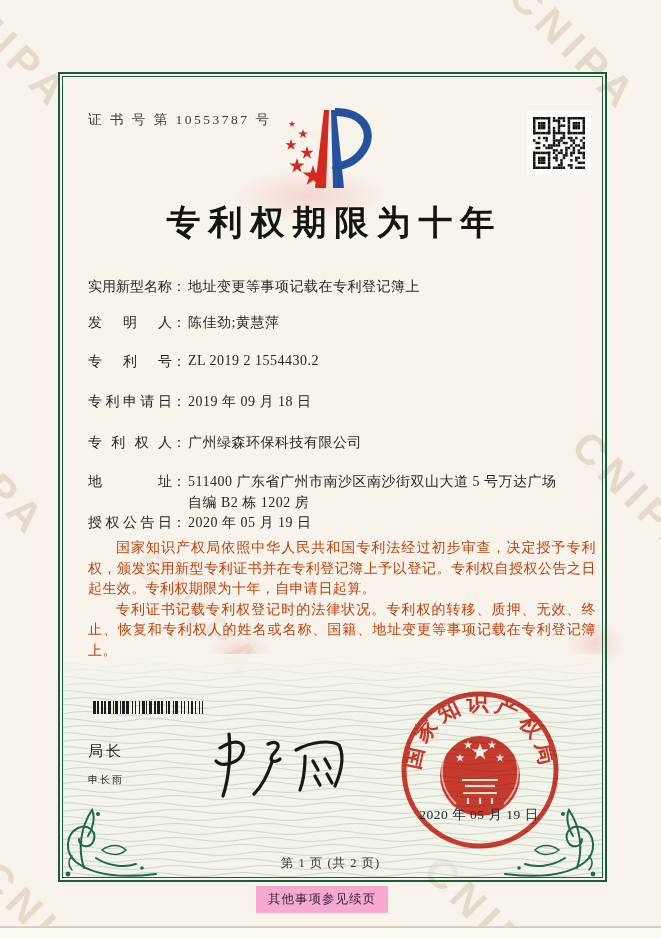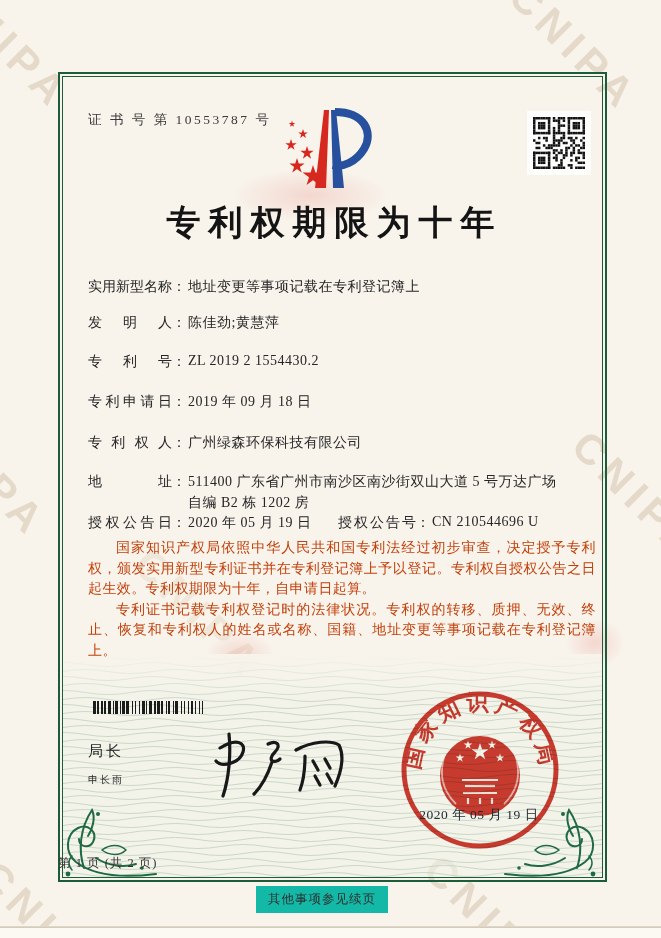--- a/index.html
+++ b/index.html
@@ -49,23 +49,23 @@
   .signer-name{position:absolute;left:88px;top:773px;font-size:10px;color:#1f1f1f;
         font-family:"Liberation Sans","DejaVu Sans",sans-serif;letter-spacing:2px;}
   .signature{position:absolute;left:192px;top:728px;}
   
   .seal{position:absolute;left:398px;top:688px;width:164px;height:164px;mix-blend-mode:multiply;opacity:.94;}
   .seal-date{position:absolute;left:400px;top:806px;width:158px;text-align:center;
              font-size:13.5px;color:#202c34;letter-spacing:.5px;}
   
   .flourish{position:absolute;}
   
-  .page-info{position:absolute;left:58px;top:855px;width:545px;text-align:left;
+  .page-info{position:absolute;left:58px;top:855px;width:545px;text-align:center;
              font-size:12.5px;color:#333;letter-spacing:1px;}
-  .cont-box{position:absolute;left:256px;top:886px;padding:5px 12px;background:#14b8a6;
+  .cont-box{position:absolute;left:256px;top:886px;padding:5px 12px;background:#f9a8d4;
             font-size:12.5px;color:#2e2e2e;letter-spacing:1px;}
   .paper-edge{position:absolute;left:0;top:926px;width:661px;height:2px;
               background:linear-gradient(#e3dccd,#cfc6b4);}
   .below-strip{position:absolute;left:0;top:928px;width:661px;height:10px;background:#fcf9f3;}
 </style>
 </head>
 <body>
 
 <div class="paper">
 
@@ -389,23 +389,20 @@
   </div>
   <div class="row" style="top:434px;">
     <span class="flabel">专利权人</span><span class="fcolon">：</span><span class="fvalue">广州绿森环保科技有限公司</span>
   </div>
   <div class="row" style="top:473px;">
     <span class="flabel">地址</span><span class="fcolon">：</span><span class="fvalue">511400 广东省广州市南沙区南沙街双山大道 5 号万达广场</span>
   </div>
   <div class="addr2" style="top:494px;">自编 B2 栋 1202 房</div>
   <div class="row" style="top:514px;">
     <span class="flabel">授权公告日</span><span class="fcolon">：</span><span class="fvalue">2020 年 05 月 19 日</span>
-    <span class="pair2">
-      <span class="flabel">授权公告号</span><span class="fcolon">：</span><span class="fvalue">CN 210544696 U</span>
-    </span>
   </div>
 
   <div class="paras">
     <p>国家知识产权局依照中华人民共和国专利法经过初步审查，决定授予专利权，颁发实用新型专利证书并在专利登记簿上予以登记。专利权自授权公告之日起生效。专利权期限为十年，自申请日起算。</p>
     <p>专利证书记载专利权登记时的法律状况。专利权的转移、质押、无效、终止、恢复和专利权人的姓名或名称、国籍、地址变更等事项记载在专利登记簿上。</p>
   </div>
 
   <div class="barcode" id="barcode">
       <div class="b" style="width: 2.8px;"></div>
       <div class="s" style="width: 1.4px;"></div>

